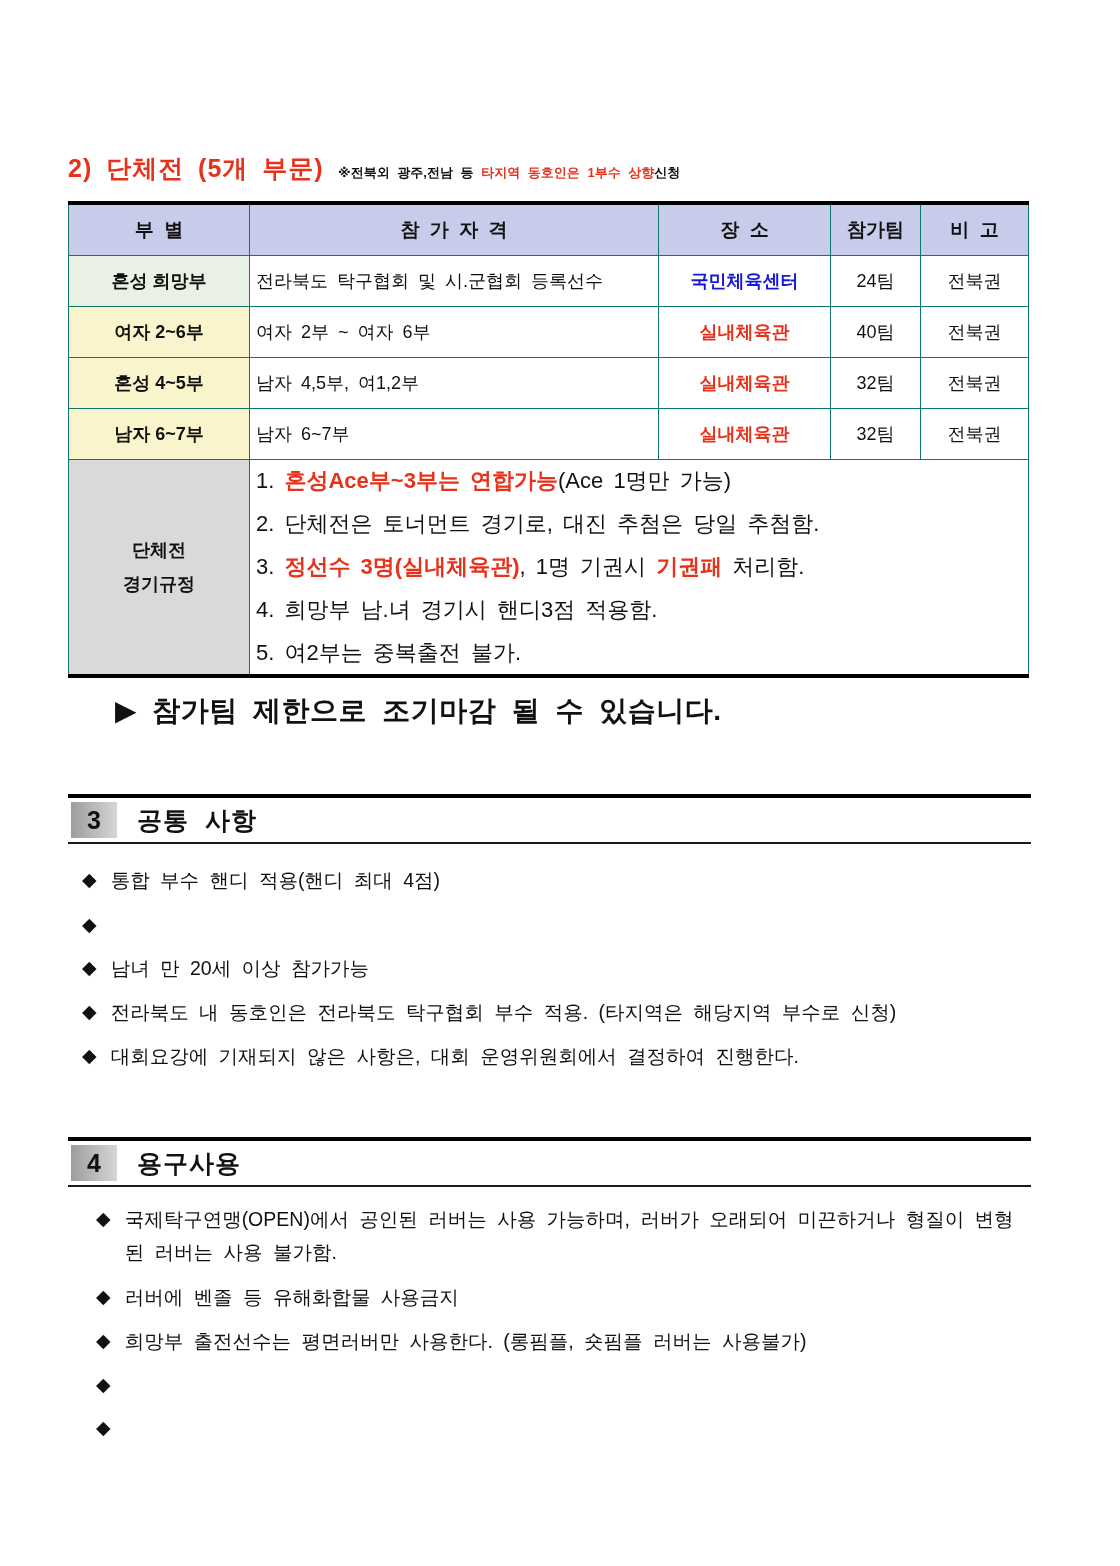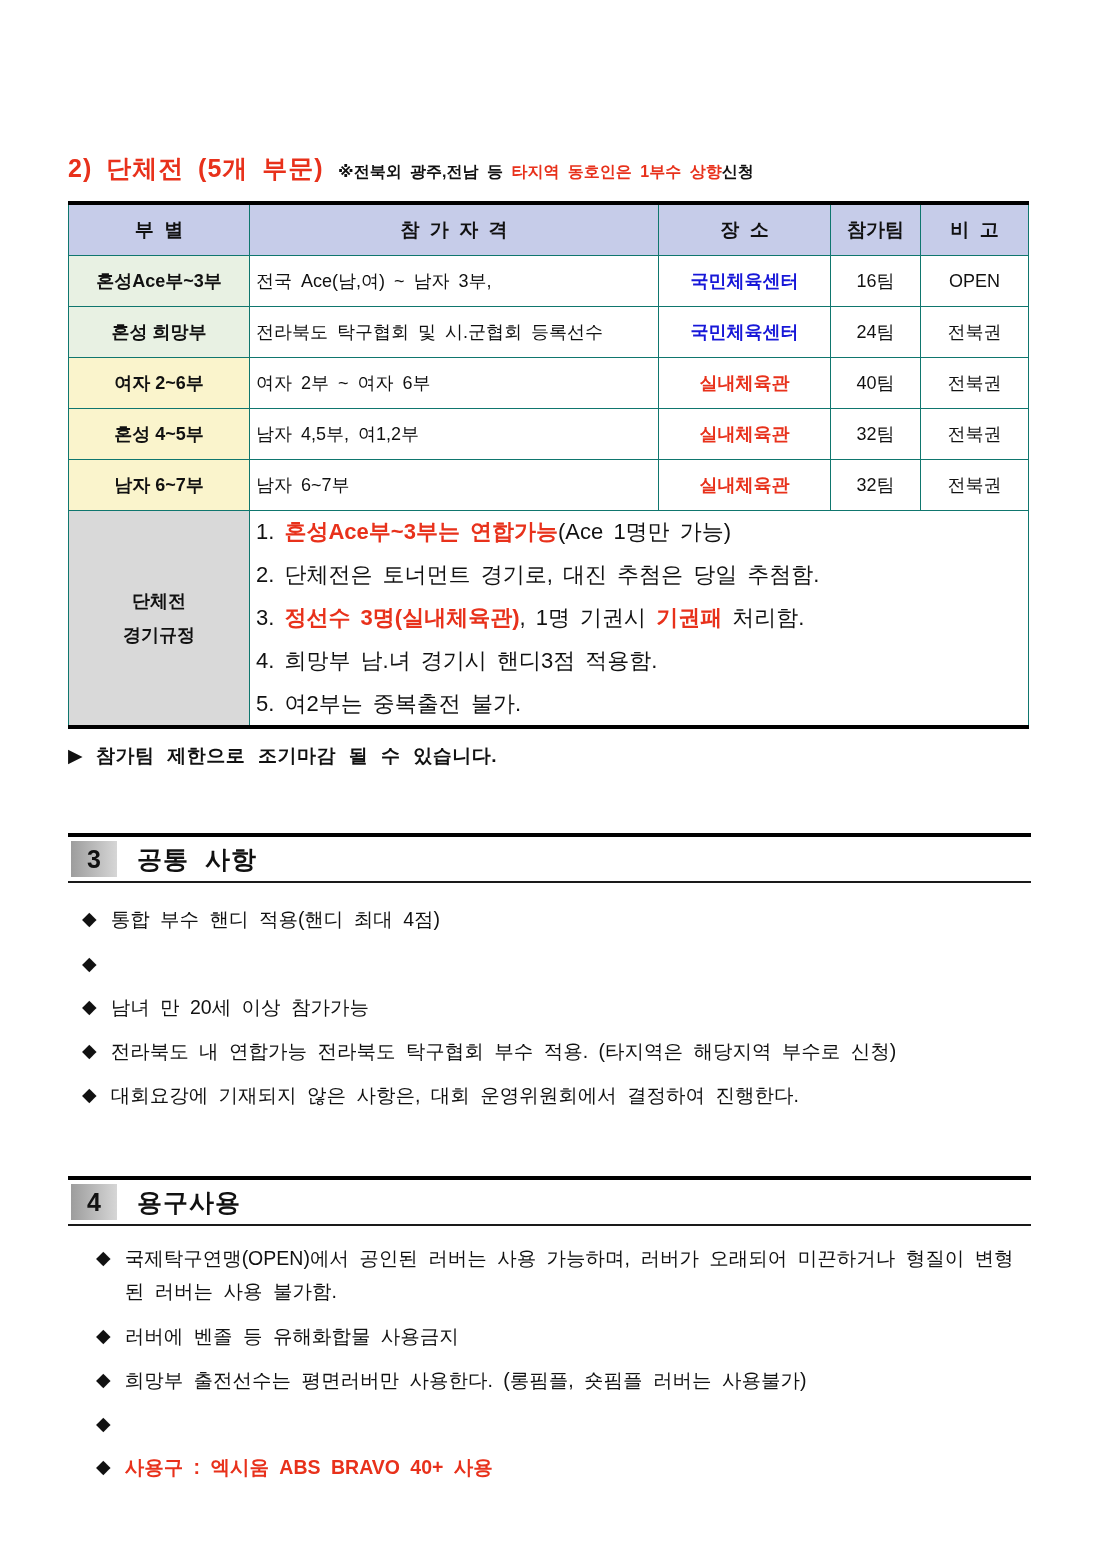--- a/index.html
+++ b/index.html
@@ -5,21 +5,21 @@
   html,body{margin:0;padding:0;background:#ffffff;}
   body{
     width:1120px;height:1566px;overflow:hidden;position:relative;
     font-family:"Liberation Sans","DejaVu Sans",sans-serif;color:#111;
   }
   .page{padding:152px 68px 0 68px;}
 
   
   .heading{white-space:nowrap;margin-bottom:16px;}
   .h-title{color:var(--red);font-size:25px;font-weight:bold;letter-spacing:1px;word-spacing:6px;}
-  .h-note{font-size:16px;font-weight:bold;margin-left:10px;word-spacing:4px;}
+  .h-note{font-size:13px;font-weight:bold;margin-left:10px;word-spacing:4px;}
   .h-note .red{color:var(--red);}
 
   
   table.division{border-collapse:collapse;width:960px;table-layout:fixed;
     border-top:4px solid #000;border-bottom:4px solid #000;}
   table.division th,table.division td{border:1px solid #0f766e;font-size:18px;padding:0 6px;}
   table.division th{background:var(--hdr-bg);font-size:19px;font-weight:bold;height:50px;word-spacing:5px;}
   table.division td{height:50px;}
   td.div-cell{text-align:center;font-weight:bold;font-size:19px;}
   td.bg-green{background:var(--green-bg);}
@@ -29,21 +29,21 @@
   td.venue.c-blue{color:var(--blue);}
   td.venue.c-red{color:var(--red);}
   td.teams,td.note{text-align:center;}
   td.rules-label{background:var(--gray-bg);text-align:center;font-weight:bold;font-size:19px;}
   td.rules-label div{line-height:1.9;}
   td.rules-cell{padding:14px 10px 14px 16px;height:auto;}
   .rule-line{line-height:1.95;font-size:22px;word-spacing:4px;white-space:nowrap;}
   .rule-line .red{color:var(--red);font-weight:bold;}
 
   
-  .notice{margin-top:14px;font-size:19px;font-weight:bold;word-spacing:7px;letter-spacing:.5px;}
+  .notice{margin-top:14px;font-size:28px;font-weight:bold;word-spacing:7px;letter-spacing:.5px;margin-left:47px;}
 
   
   .section{margin-top:64px;}
   .section-header{border-top:4px solid #000;border-bottom:2px solid #1a1a1a;
     display:flex;align-items:center;padding:4px 0 4px 3px;width:960px;}
   .num-box{width:46px;height:36px;background:linear-gradient(to right,#9d9d9d,#d6d6d6);
     display:flex;align-items:center;justify-content:center;
     font-size:25px;font-weight:bold;color:#111;}
   .section-title{margin-left:20px;font-size:25px;font-weight:bold;word-spacing:8px;letter-spacing:1px;}
   .bullets{margin-top:20px;}
@@ -74,27 +74,20 @@
     <thead>
       <tr id="thead-row">
           <th>부 별</th>
           <th>참 가   자 격</th>
           <th>장 소</th>
           <th>참가팀</th>
           <th>비 고</th>
         </tr>
     </thead>
     <tbody id="tbody">
-        <tr>
-          <td class="div-cell bg-green">혼성Ace부~3부</td>
-          <td class="elig">전국 Ace(남,여) ~ 남자 3부,</td>
-          <td class="venue c-blue">국민체육센터</td>
-          <td class="teams">16팀</td>
-          <td class="note">OPEN</td>
-        </tr>
         <tr>
           <td class="div-cell bg-green">혼성 희망부</td>
           <td class="elig">전라북도 탁구협회 및 시.군협회 등록선수</td>
           <td class="venue c-blue">국민체육센터</td>
           <td class="teams">24팀</td>
           <td class="note">전북권</td>
         </tr>
         <tr>
           <td class="div-cell bg-yellow">여자 2~6부</td>
           <td class="elig">여자 2부 ~ 여자 6부</td>
@@ -147,21 +140,21 @@
           </div>
           <div class="bullet">
             <span class="diamond">◆</span>
           </div>
           <div class="bullet">
             <span class="diamond">◆</span>
             <span class="btxt">남녀 만 20세 이상 참가가능</span>
           </div>
           <div class="bullet">
             <span class="diamond">◆</span>
-            <span class="btxt">전라북도 내 연합가능 전라북도 탁구협회 부수 적용. (타지역은 해당지역 부수로 신청)</span>
+            <span class="btxt">전라북도 내 동호인은 전라북도 탁구협회 부수 적용. (타지역은 해당지역 부수로 신청)</span>
           </div>
           <div class="bullet">
             <span class="diamond">◆</span>
             <span class="btxt">대회요강에 기재되지 않은 사항은, 대회 운영위원회에서 결정하여 진행한다.</span>
           </div>
         </div>
       </div>
       <div class="section s4">
         <div class="section-header">
           <div class="num-box">4</div>
@@ -178,19 +171,18 @@
           </div>
           <div class="bullet">
             <span class="diamond">◆</span>
             <span class="btxt">희망부 출전선수는 평면러버만 사용한다. (롱핌플, 숏핌플 러버는 사용불가)</span>
           </div>
           <div class="bullet">
             <span class="diamond">◆</span>
           </div>
           <div class="bullet">
             <span class="diamond">◆</span>
-            <span class="btxt red">사용구 : 엑시움 ABS BRAVO 40+ 사용</span>
           </div>
         </div>
       </div>
     </div>
 
 </div>
 
 </body></html>

